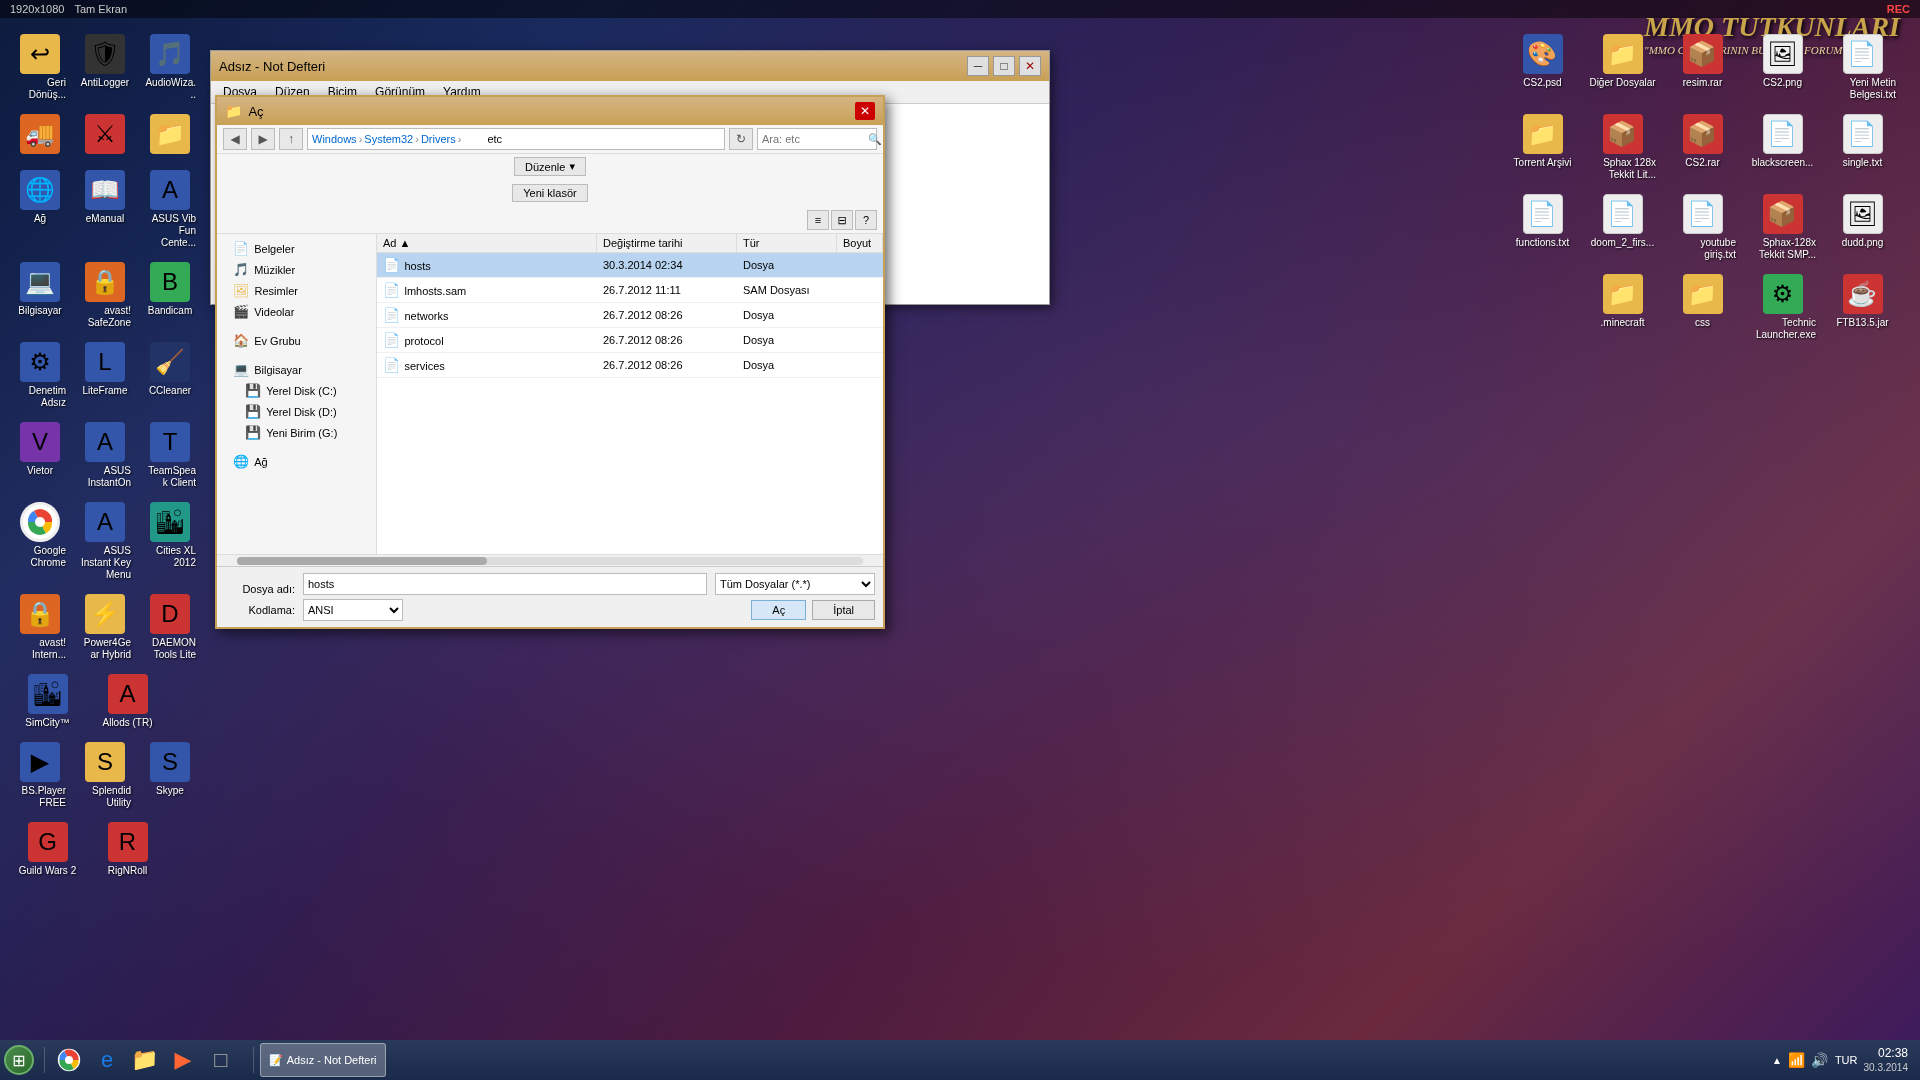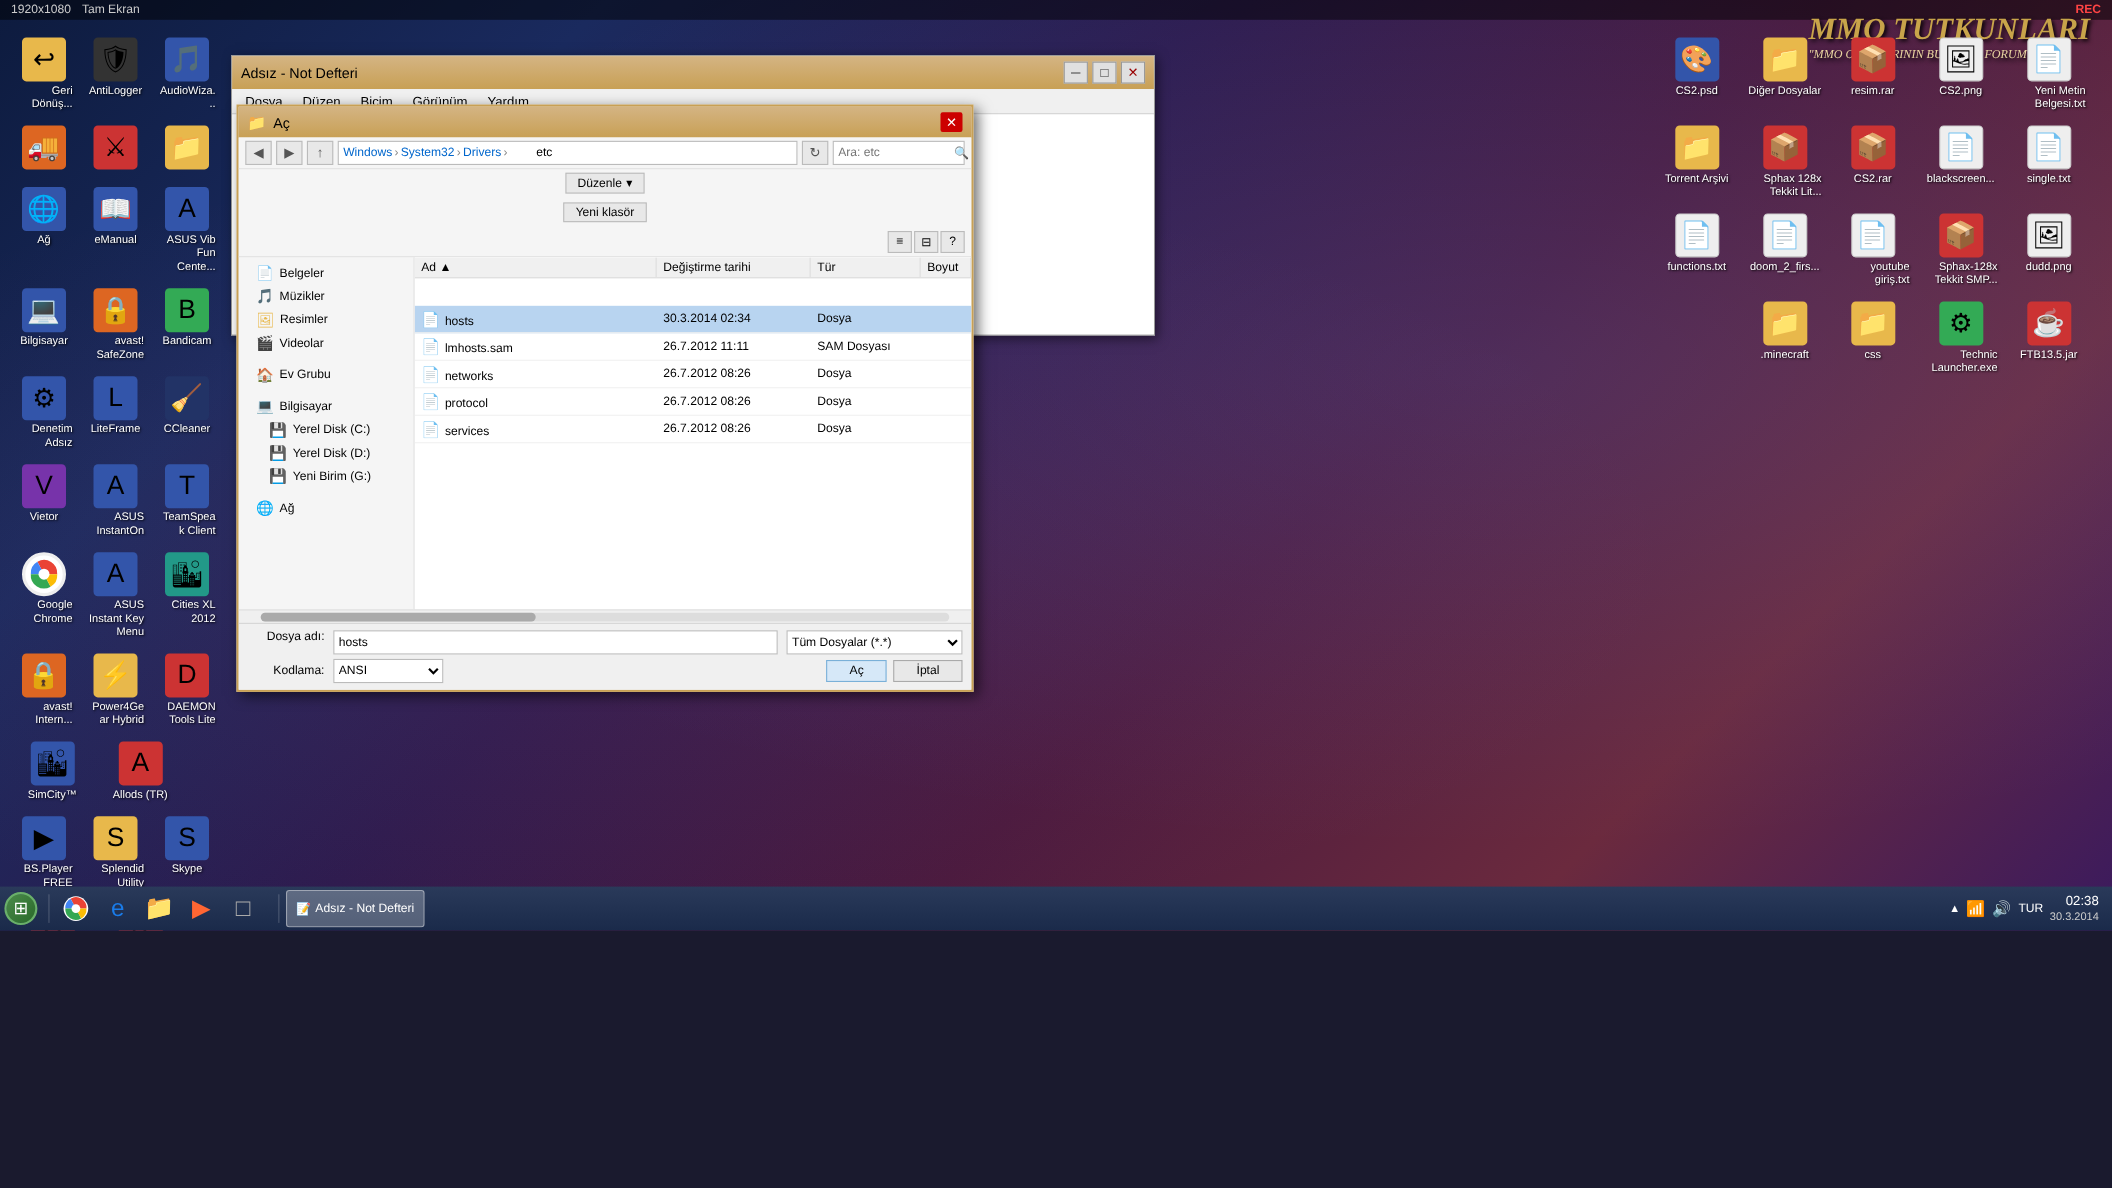--- a/index.html
+++ b/index.html
@@ -9,21 +9,21 @@
       overflow: hidden;
       font-family: 'Segoe UI', Tahoma, sans-serif;
       font-size: 12px;
       position: relative;
       background: #1a1a2e;
     }
 
     
     .desktop {
       width: 1920px;
-      height: 846px;
+      height: 1080px;
       position: relative;
       background: linear-gradient(135deg, #0d1b3e 0%, #1a2a5e 20%, #2d1b4e 40%, #4a1a3e 60%, #6b2a3e 80%, #3a1a5e 100%);
       overflow: hidden;
     }
 
     
     .bg-art {
       position: absolute;
       top: 0; left: 0; right: 0; bottom: 0;
       background: radial-gradient(ellipse at 70% 40%, rgba(100,150,255,0.15) 0%, transparent 60%),
@@ -372,38 +372,38 @@
     .col-type { width: 100px; }
     .col-size { flex: 1; }
 
     .file-row {
       display: flex;
       align-items: center;
       padding: 2px 0;
       cursor: pointer;
       border-bottom: 1px solid #f0f0f0;
     }
-    .file-row.selected { background: #b8d4f0; margin-top: 25px; }
+    .file-row.selected { background: #b8d4f0; }
     .file-cell {
       padding: 2px 6px;
       font-size: 11px;
       overflow: hidden;
       white-space: nowrap;
     }
     .file-icon { font-size: 14px; margin-right: 4px; }
 
     
     .dialog-bottom {
       background: #f0f0f0;
       border-top: 1px solid #ccc;
       padding: 6px 8px;
     }
     .dialog-filename-row {
       display: flex;
-      align-items: flex-start;
+      align-items: flex-end;
       gap: 8px;
       margin-bottom: 4px;
     }
     .filename-label {
       font-size: 11px;
       width: 70px;
       text-align: right;
     }
     .filename-input {
       flex: 1;

